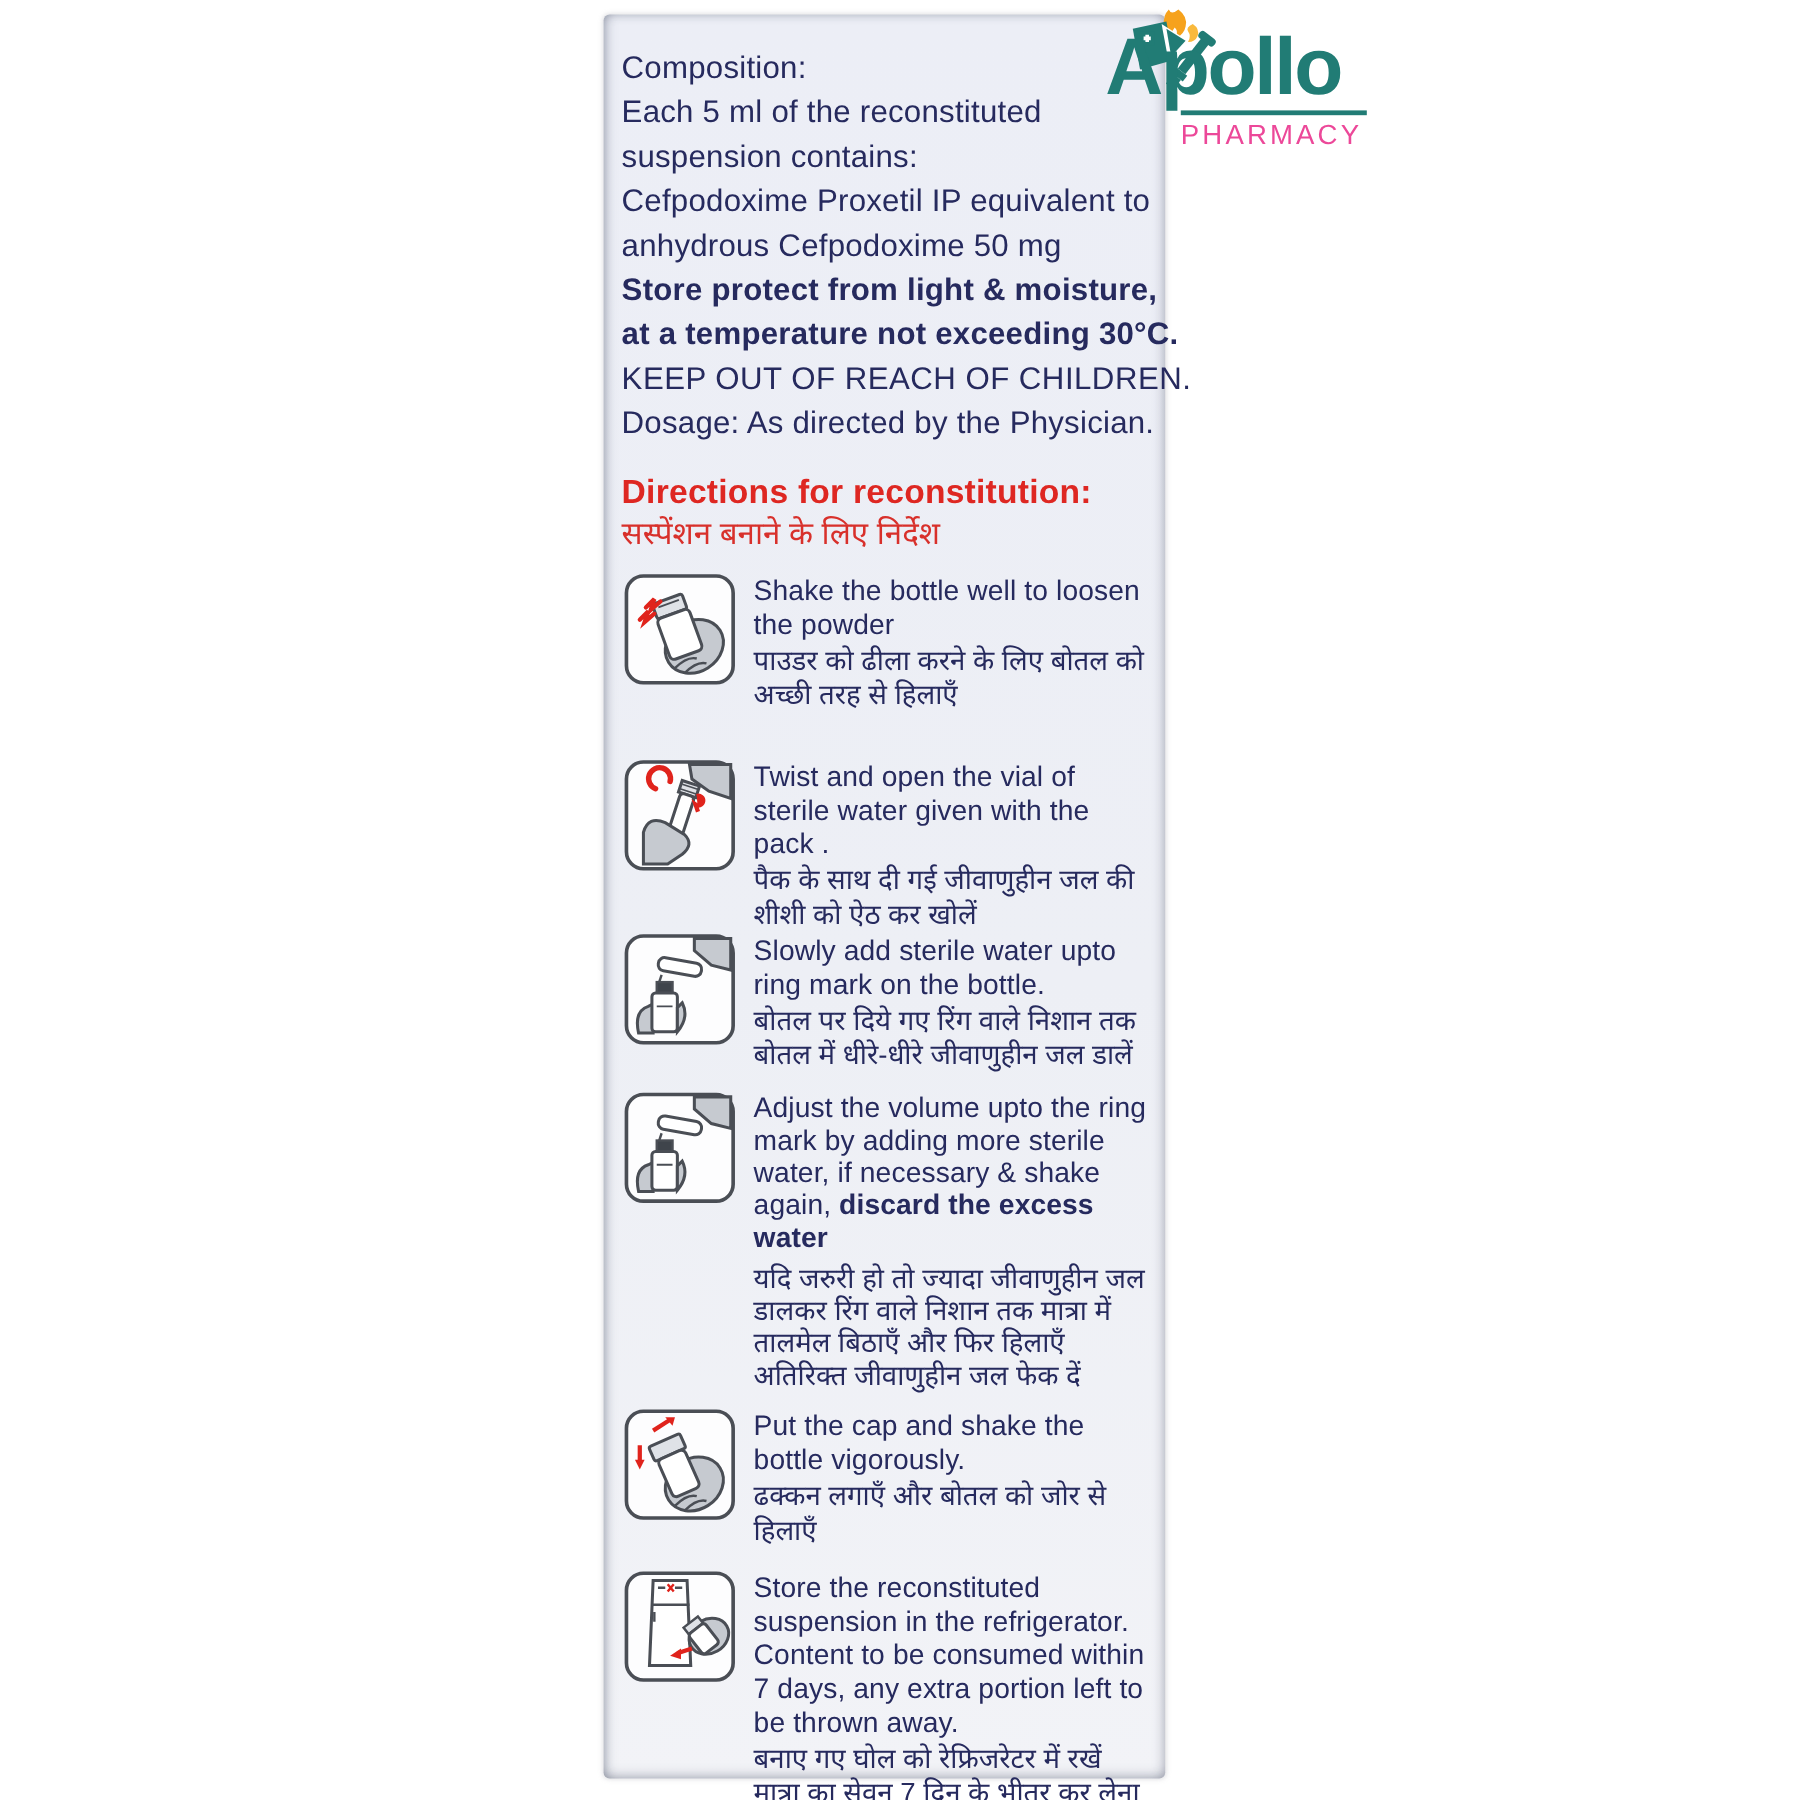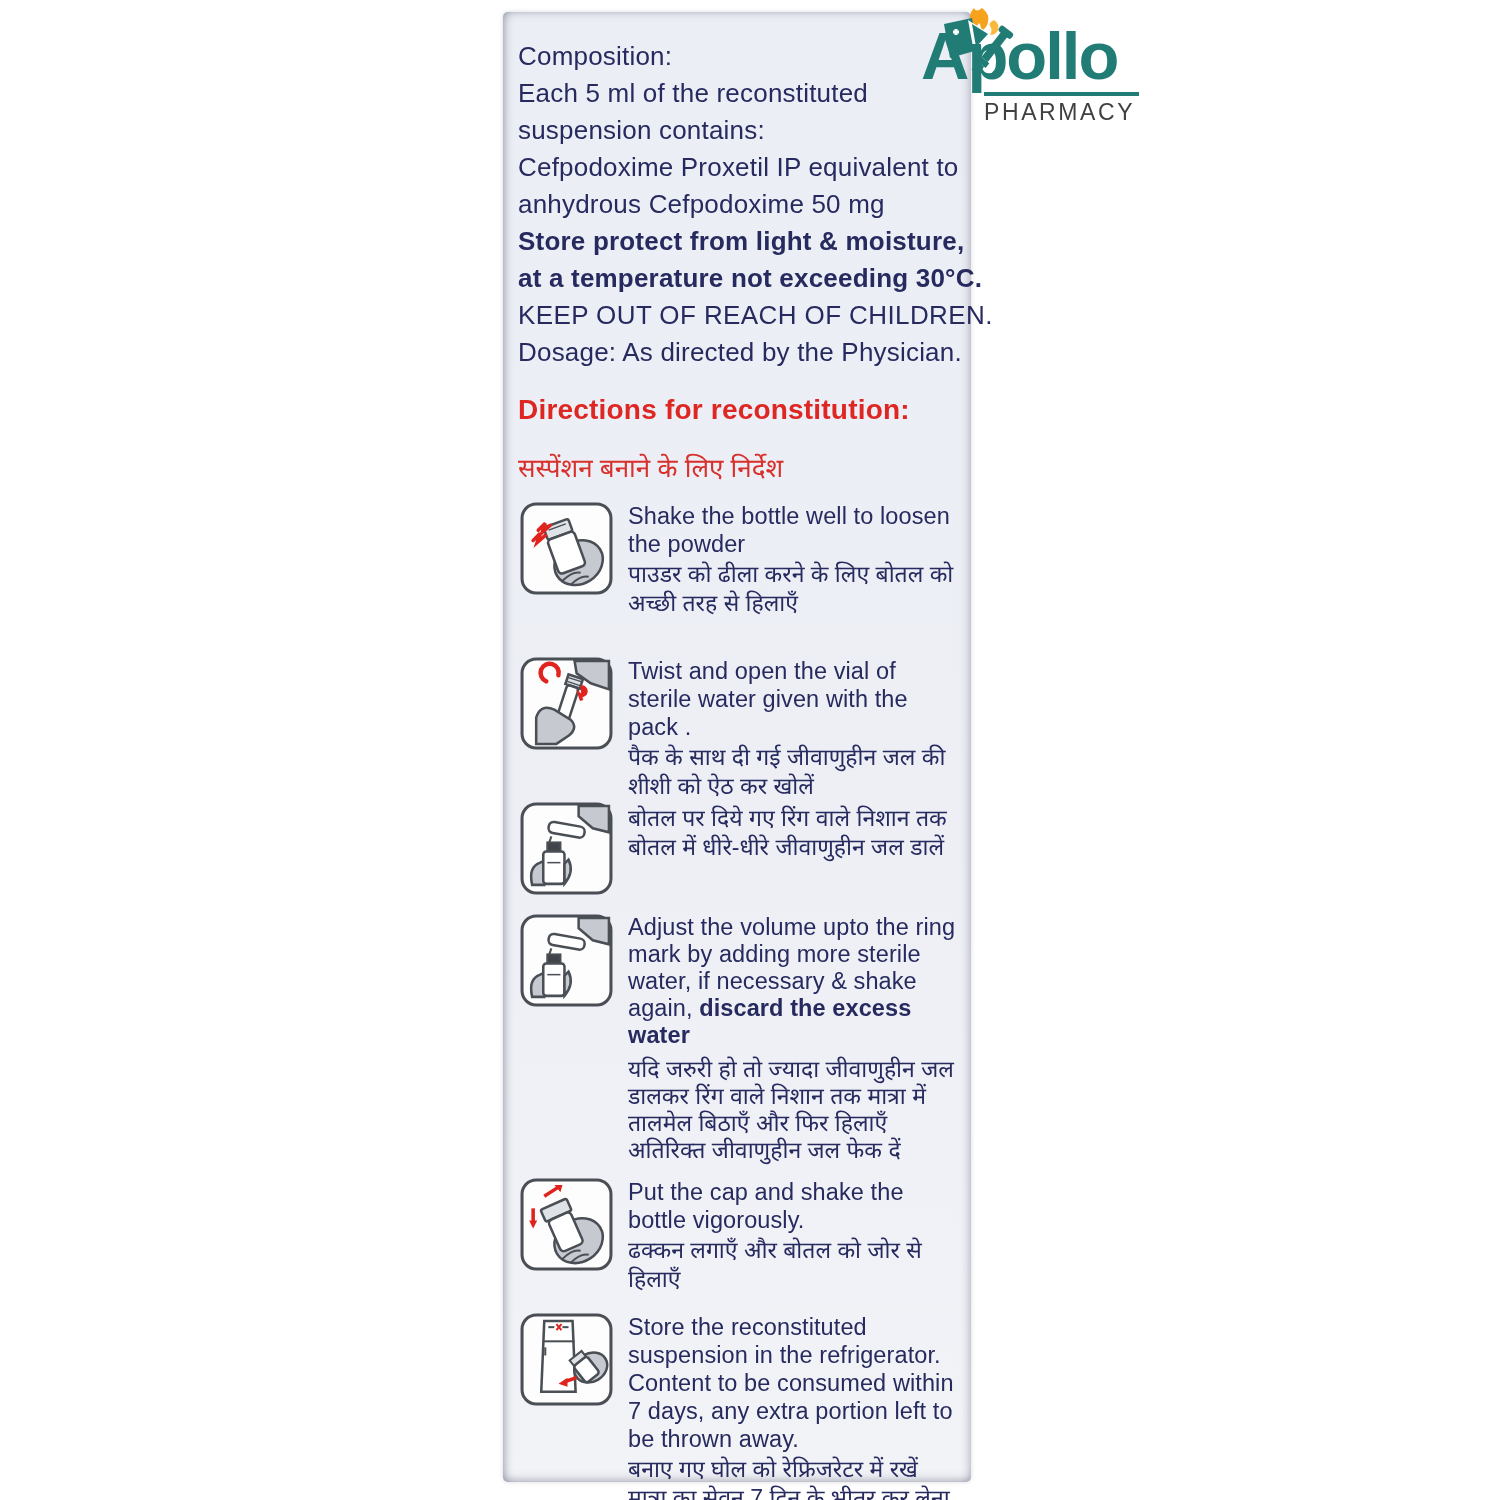--- a/index.html
+++ b/index.html
@@ -24,21 +24,21 @@
   .comp-line{
     color:#262a5e;font-size:26px;line-height:37px;white-space:nowrap;
     letter-spacing:.2px;
   }
   .comp-line.bold{font-weight:bold;}
   .comp-line.caps{letter-spacing:.4px;}
 
   
   .directions{margin-top:22px;}
   .dir-en{color:#de2722;font-size:28px;font-weight:bold;line-height:33px;letter-spacing:.2px;}
-  .dir-hi{color:#d8302b;font-size:26px;line-height:36px;margin-top:24px;}
+  .dir-hi{color:#d8302b;font-size:26px;line-height:36px;}
 
   
   .steps{margin-top:14px;}
   .step{display:flex;align-items:flex-start;gap:13px;}
   .step-1{margin-bottom:38px;}
   .step-2{}
   .step-3{margin-bottom:15px;}
   .step-4{margin-bottom:18px;}
   .step-5{margin-bottom:12px;}
   .icon-box{flex:0 0 auto;width:97px;height:97px;}
@@ -52,21 +52,21 @@
 
   
   .logo{position:absolute;left:921px;top:4px;width:218px;z-index:5;}
   .logo-icon{position:absolute;left:17px;top:2px;width:78px;height:76px;}
   .logo-word{
     position:relative;margin-top:18px;color:#217c75;font-weight:bold;
     font-size:67px;line-height:68px;letter-spacing:-2px;
   }
   .logo-sub{
     margin-left:63px;margin-top:2px;border-top:4px solid #217c75;
-    color:#404040;font-size:23px;line-height:28px;letter-spacing:2.6px;
+    color:#ec4899;font-size:23px;line-height:28px;letter-spacing:2.6px;
     padding-top:2px;font-weight:normal;
   }
 </style>
 </head>
 <body>
 
 <div class="panel">
   <div class="panel-inner">
 
     <div>
@@ -141,20 +141,21 @@
             </g>
             <line x1="33" y1="36" x2="31" y2="42" stroke="#4a4e55" stroke-width="2"></line>
             <path d="M14 84 Q10 66 22 62 L26 60 L26 84 Z" fill="#c6cad0" stroke="#4a4e55" stroke-width="2.5"></path>
             <rect x="29" y="42" width="13" height="9" fill="#3f444b" stroke="#4a4e55" stroke-width="2"></rect>
             <rect x="25" y="51" width="21" height="32" rx="3" fill="#ffffff" stroke="#4a4e55" stroke-width="2.5"></rect>
             <path d="M46 83 q10 -12 4 -24 l-4 4 Z" fill="#c6cad0" stroke="#4a4e55" stroke-width="2.5"></path>
             <line x1="29" y1="62" x2="42" y2="62" stroke="#4a4e55" stroke-width="1.5"></line>
           </svg>
         </div>
         <div class="step-text">
+          <div class="en">Slowly add sterile water upto ring mark on the bottle.</div>
           <div class="hi">बोतल पर दिये गए रिंग वाले निशान तक बोतल में धीरे-धीरे जीवाणुहीन जल डालें</div>
         </div>
       </div>
 
       <div class="step step-5">
         <div class="icon-box">
           <svg viewBox="0 0 96 96">
             <rect x="4" y="4" width="88" height="88" rx="14" fill="#fdfdfe" stroke="#4a4e55" stroke-width="3"></rect>
             <polygon points="60,6 90,6 90,32 74,28 60,16" fill="#c6cad0" stroke="#4a4e55" stroke-width="2.5"></polygon>
             <g transform="rotate(10 48 30)">

